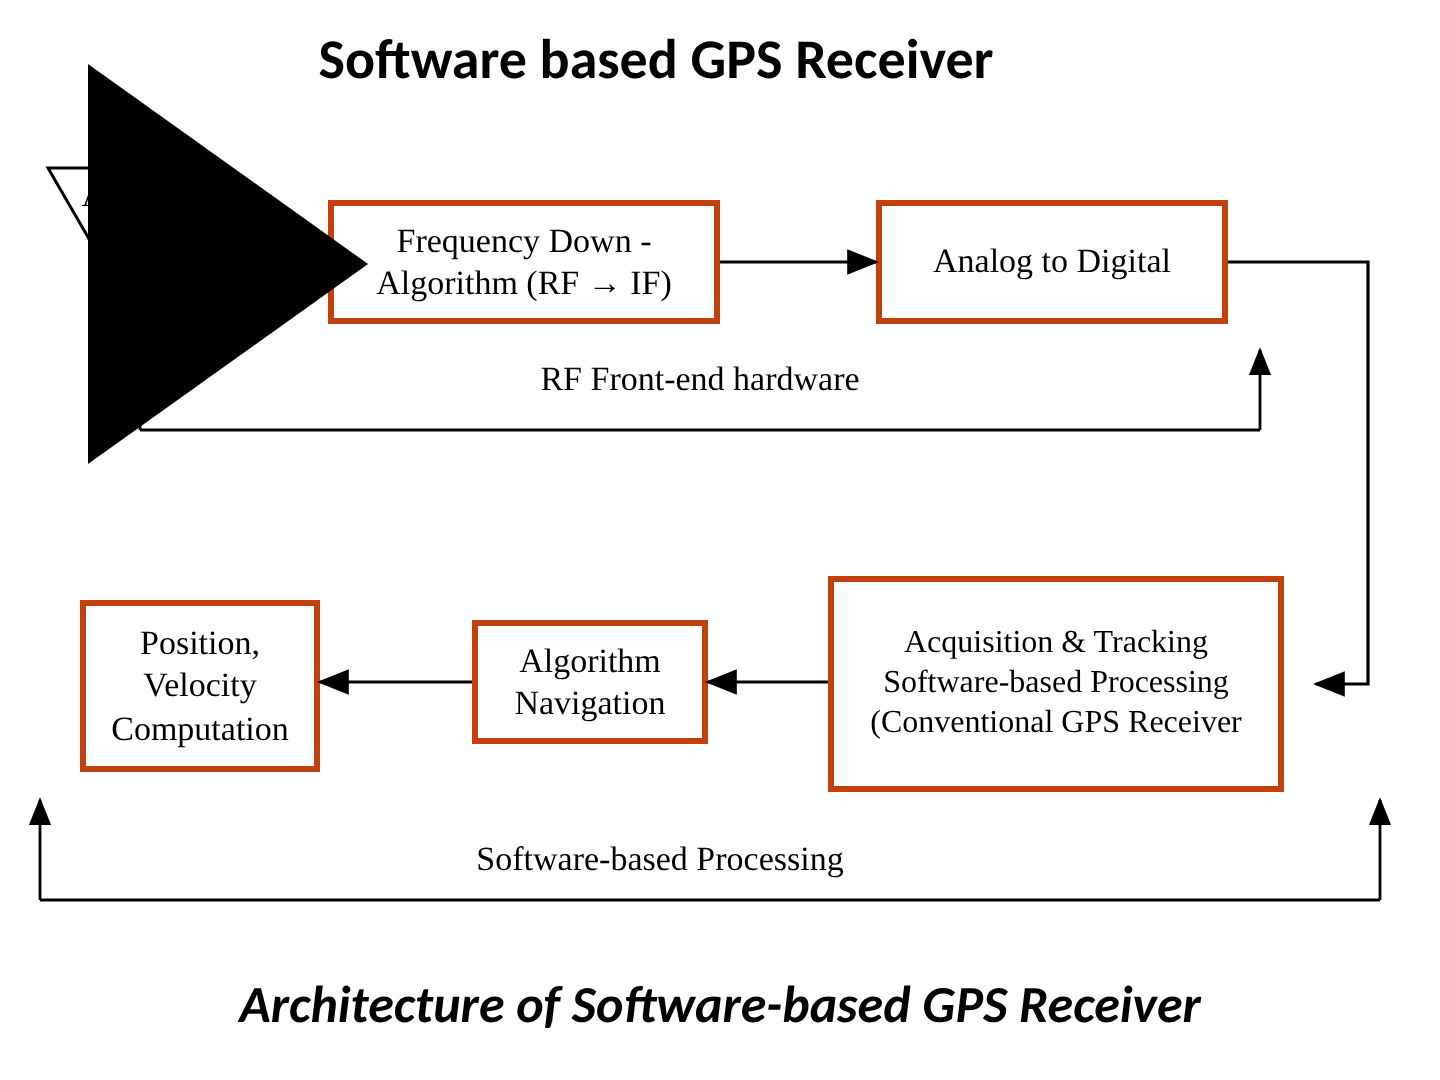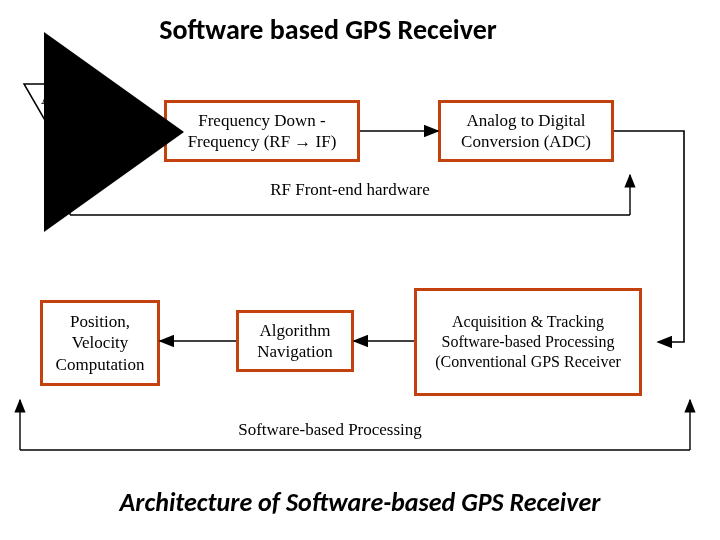--- a/index.html
+++ b/index.html
@@ -68,28 +68,27 @@
   </svg>
   <div style="position:absolute; left:0; top:8px; width:92px; text-align:center; font-size:16px; line-height:1.15;">
     <div>Antenna</div>
     <div>L1</div>
   </div>
 </div>
 
 <div class="node" style="left:164px; top:100px; width:196px; height:62px;">
   <div>
     <div>Frequency Down -</div>
-    <div>Frequency (RF → IF)</div>
+    <div>Algorithm (RF → IF)</div>
   </div>
 </div>
 
 <div class="node" style="left:438px; top:100px; width:176px; height:62px;">
   <div>
     <div>Analog to Digital</div>
-    <div>Conversion (ADC)</div>
   </div>
 </div>
 
 <div class="node" style="left:40px; top:300px; width:120px; height:86px;">
   <div>
     <div>Position,</div>
     <div>Velocity</div>
     <div>Computation</div>
   </div>
 </div>

